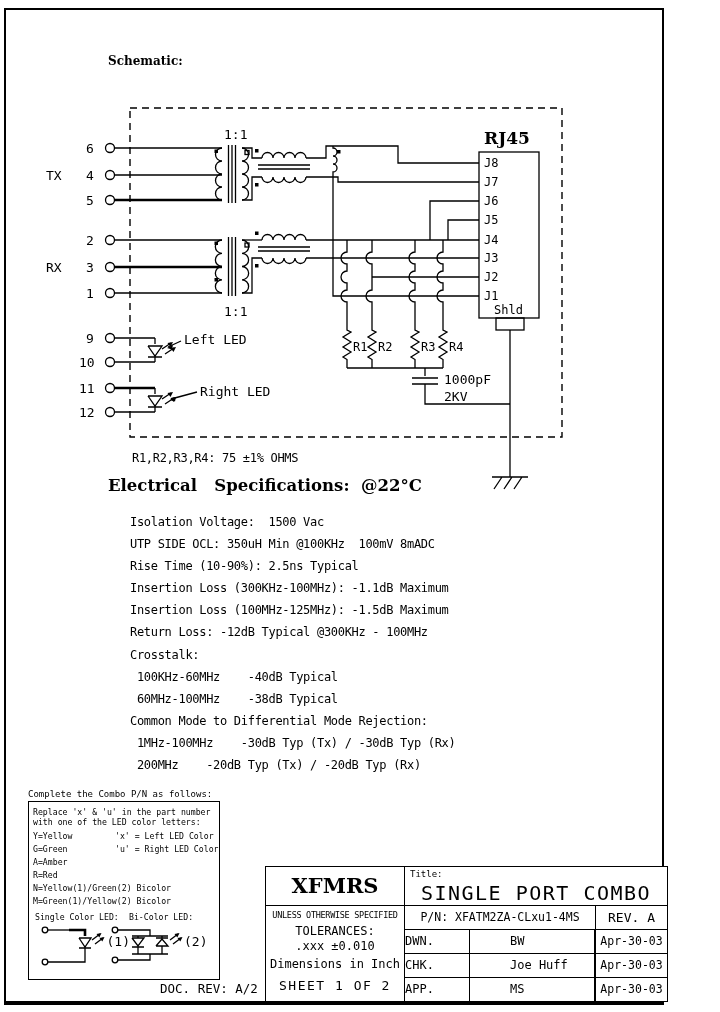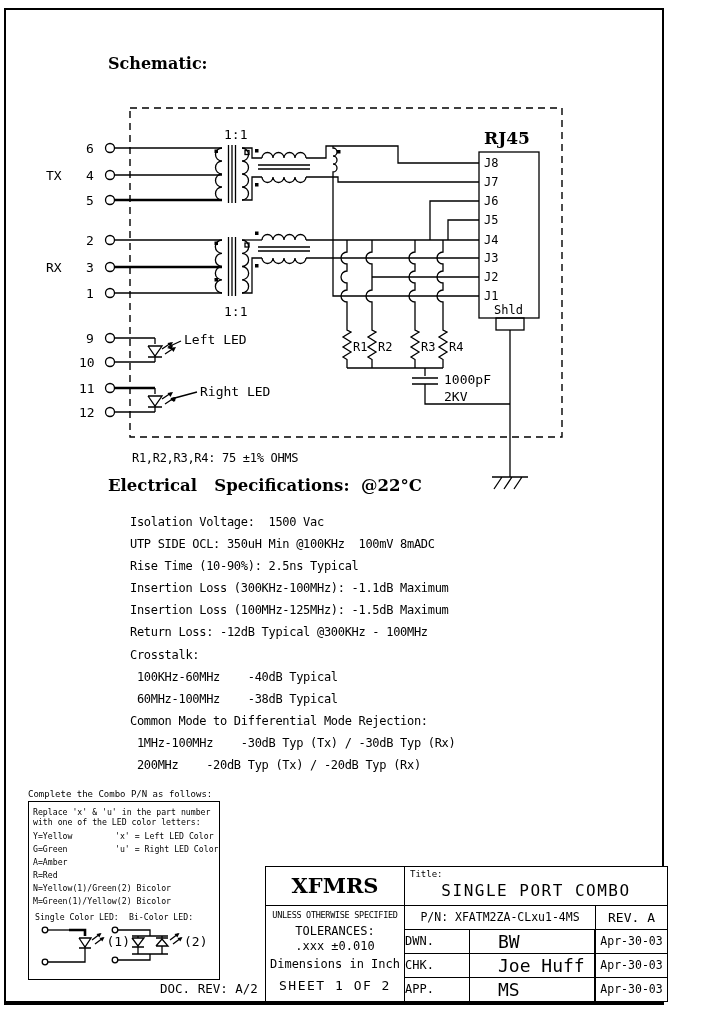--- a/index.html
+++ b/index.html
@@ -3,21 +3,21 @@
 <meta charset="utf-8">
 <style>
   html,body{margin:0;padding:0;background:#e8e8e8;}
   .page{position:relative;width:720px;height:1012px;background:#ffffff;overflow:hidden;
         font-family:"DejaVu Sans Mono",monospace;color:#000;}
   .frame{position:absolute;left:4px;top:8px;width:656px;height:991px;
          border:2px solid #000;border-bottom-width:4px;}
   .abs{position:absolute;}
   .serif{font-family:"DejaVu Serif",serif;font-weight:bold;}
   .pre{white-space:pre;}
-  .h-schematic{left:108px;top:54px;font-size:16px;}
+  .h-schematic{left:108px;top:54px;font-size:12px;}
   .res-note{left:132px;top:451px;font-size:12px;letter-spacing:-0.3px;}
   .h-specs{left:108px;top:476px;font-size:16.5px;}
   .specs{left:130px;top:511px;font-size:12px;letter-spacing:-0.3px;}
   .specs div{height:22.1px;line-height:22.1px;white-space:pre;}
   svg{position:absolute;left:0;top:0;}
   .w{stroke:#000;stroke-width:1.3;fill:none;}
   .wb{stroke:#000;stroke-width:2.6;fill:none;}
   .dsh{stroke:#000;stroke-width:1.4;fill:none;stroke-dasharray:7 5;}
   .fill{fill:#000;stroke:none;}
   .t{font-family:"DejaVu Sans Mono",monospace;font-size:13px;fill:#000;}
@@ -29,31 +29,31 @@
   .cb{position:absolute;font-size:8.2px;white-space:pre;}
   .docrev{left:160px;top:981px;font-size:12.5px;}
   
   .tb{left:265px;top:866px;width:403px;height:136px;}
   .cell{position:absolute;border:1px solid #000;box-sizing:border-box;background:#fff;}
   .c-company{left:0;top:0;width:140px;height:40px;text-align:center;line-height:38px;
              font-family:"DejaVu Serif",serif;font-weight:bold;font-size:21px;}
   .c-title{left:139px;top:0;width:264px;height:40px;}
   .c-title .lab{position:absolute;left:5px;top:2px;font-size:9px;}
   .c-title .val{position:absolute;left:0;top:14px;width:100%;text-align:center;
-                font-size:16px;letter-spacing:1.5px;}
+                font-size:20px;letter-spacing:1.5px;}
   .c-tol{left:0;top:39px;width:140px;height:97px;text-align:center;}
   .c-tol .l1{font-size:8.5px;margin-top:4px;letter-spacing:-0.3px;}
   .c-tol .l2{font-size:12px;margin-top:4px;}
   .c-tol .l3{font-size:12px;margin-top:1px;}
   .c-tol .l4{font-size:12px;margin-top:4px;}
   .c-tol .l5{font-size:13px;letter-spacing:1.5px;margin-top:7px;}
   .c-pn{left:139px;top:39px;width:192px;height:25px;text-align:center;line-height:23px;font-size:11.5px;}
   .c-rev{left:330px;top:39px;width:73px;height:25px;text-align:center;line-height:23px;font-size:13px;}
   .rlab{width:66px;line-height:23px;font-size:12px;}
-  .rval{width:126px;padding-left:28px;line-height:23px;font-size:18px;}
+  .rval{width:126px;padding-left:40px;line-height:23px;font-size:12px;}
   .rdat{width:73px;text-align:center;line-height:23px;font-size:11.5px;}
 </style>
 </head>
 <body>
 
 <div class="page">
   <div class="frame"></div>
 
   <div class="abs serif h-schematic">Schematic:</div>
 

